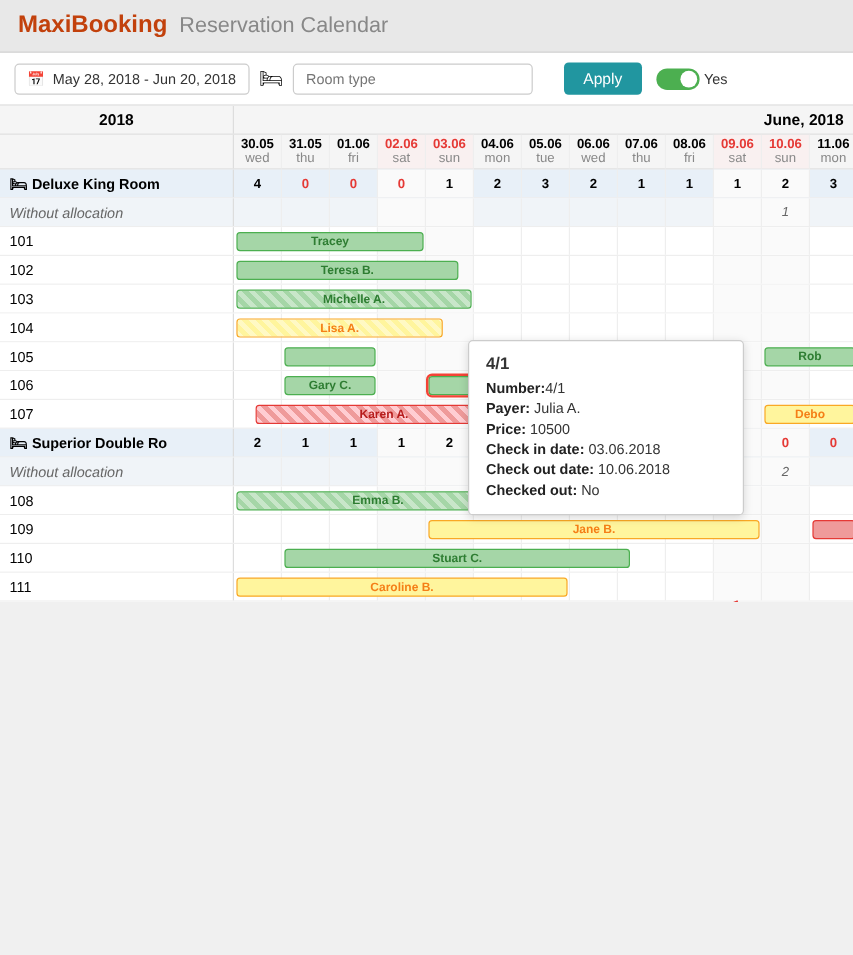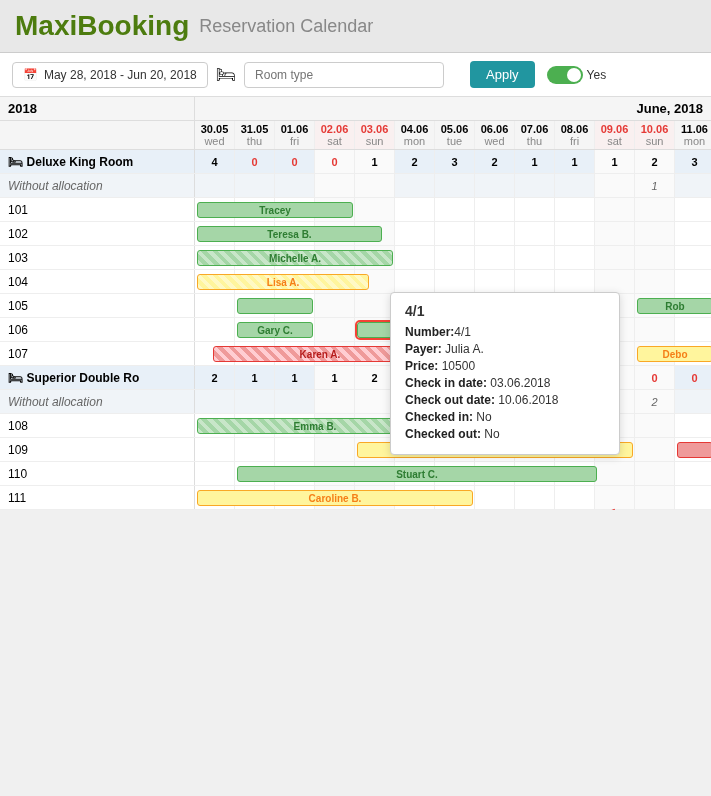--- a/index.html
+++ b/index.html
@@ -7,23 +7,23 @@
 
     
     .app-header {
       background: #e8e8e8;
       padding: 10px 15px;
       display: flex;
       align-items: center;
       border-bottom: 1px solid #ccc;
     }
     .app-title {
-      font-size: 28px;
+      font-size: 20px;
       font-weight: bold;
-      color: #4d7c0f;
+      color: #c2410c;
     }
     .app-subtitle {
       font-size: 18px;
       color: #888;
       margin-left: 10px;
     }
 
     
     .toolbar {
       background: #fff;
@@ -97,20 +97,21 @@
       overflow-x: hidden;
       position: relative;
     }
     .year-label {
       width: 195px;
       min-width: 195px;
       padding: 4px 8px;
       font-size: 13px;
       font-weight: bold;
       border-right: 1px solid #ddd;
+      text-align: center;
     }
     .month-label-right {
       flex: 1;
       padding: 4px 8px;
       font-size: 13px;
       font-weight: bold;
       text-align: right;
     }
     .date-col {
       width: 40px;
@@ -635,21 +636,21 @@
             <div class="cell weekend"></div>
             <div class="cell weekend"></div>
             <div class="cell"></div>
             <div class="cell"></div>
             <div class="cell"></div>
             <div class="cell"></div>
             <div class="cell"></div>
             <div class="cell weekend"></div>
             <div class="cell weekend"></div>
             <div class="cell"></div>
-            <div class="booking-bar bar-green" style="left: 42px; width: 360px;">Stuart C.</div>
+            <div class="booking-bar bar-green" style="left: 42px; width: 288px;">Stuart C.</div>
           </div>
         </div>
         <div class="cal-data-row room-row">
           <div class="row-label">111</div>
           <div class="row-cells">
             <div class="cell"></div>
             <div class="cell"></div>
             <div class="cell"></div>
             <div class="cell weekend"></div>
             <div class="cell weekend"></div>
@@ -677,23 +678,20 @@
       <div class="tooltip-row">
         <strong>Price: </strong><span>10500</span>
       </div>
       <div class="tooltip-row">
         <strong>Check in date: </strong><span>03.06.2018</span>
       </div>
       <div class="tooltip-row">
         <strong>Check out date: </strong><span>10.06.2018</span>
       </div>
       <div class="tooltip-row">
-        <strong>Checked in: </strong><span>No</span>
-      </div>
-      <div class="tooltip-row">
         <strong>Checked out: </strong><span>No</span>
       </div>
     </div>
 
     <div class="arrow-container">
       <svg width="80" height="40">
         <defs>
           <marker id="arrowhead" markerWidth="8" markerHeight="8" refX="6" refY="3" orient="auto">
             <polygon points="0 0, 8 3, 0 6" fill="#e53935"></polygon>
           </marker>

